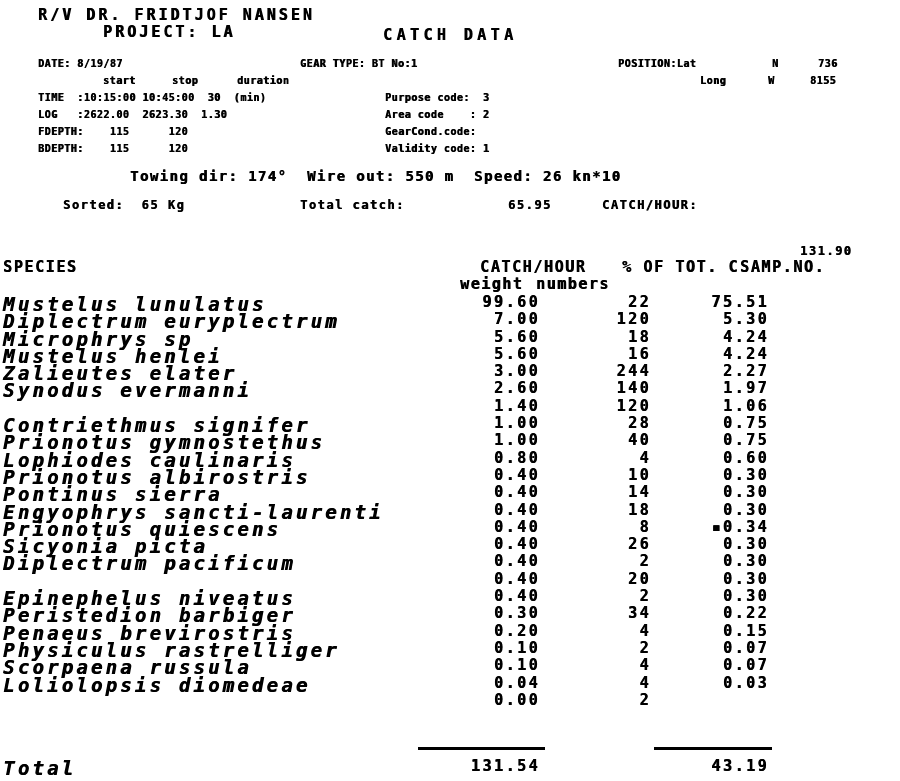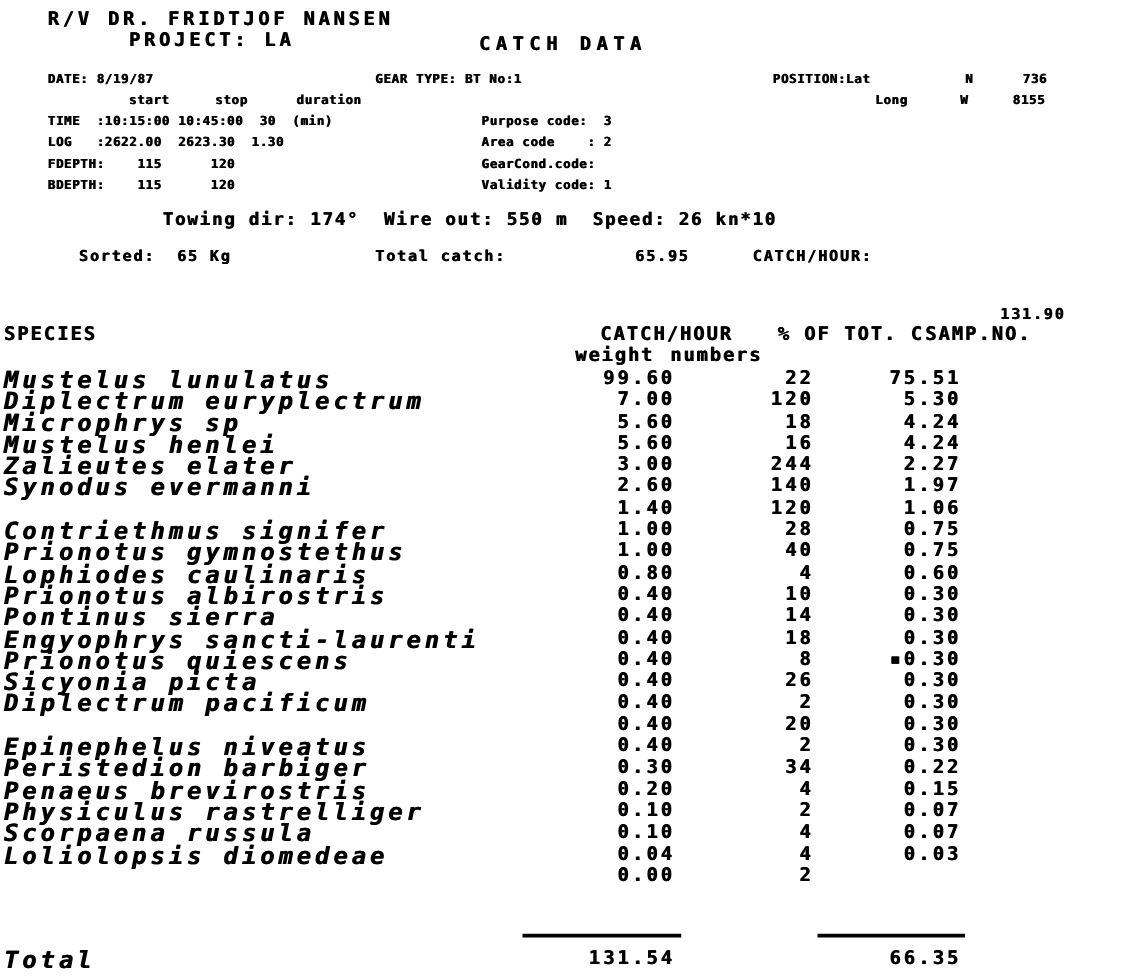--- a/index.html
+++ b/index.html
@@ -162,21 +162,21 @@
     <div class="cell c-species species">Engyophrys sancti-laurenti</div>
     <div class="cell c-weight num">0.40</div>
     <div class="cell c-numbers num">18</div>
     <div class="cell c-pct num">0.30</div>
     <div class="cell c-samp num"></div>
   </div>
     <div class="trow">
     <div class="cell c-species species">Prionotus quiescens</div>
     <div class="cell c-weight num">0.40</div>
     <div class="cell c-numbers num">8</div>
-    <div class="cell c-pct num">▪0.30</div>
+    <div class="cell c-pct num">▪0.34</div>
     <div class="cell c-samp num"></div>
   </div>
     <div class="trow">
     <div class="cell c-species species">Sicyonia picta</div>
     <div class="cell c-weight num">0.40</div>
     <div class="cell c-numbers num">26</div>
     <div class="cell c-pct num">0.30</div>
     <div class="cell c-samp num"></div>
   </div>
     <div class="trow">
@@ -240,13 +240,13 @@
     <div class="cell c-pct num"></div>
     <div class="cell c-samp num"></div>
   </div>
   </div>
 
 <div class="rule" style="left:418px;top:747px;width:127px;"></div>
 <div class="rule" style="left:654px;top:747px;width:118px;"></div>
 
 <div class="abs species" style="left:3px;top:757px;">Total</div>
 <div class="abs num" style="left:420px;top:757px;width:120px;">131.54</div>
-<div class="abs num" style="left:620px;top:757px;width:149px;">66.35</div>
+<div class="abs num" style="left:620px;top:757px;width:149px;">43.19</div>
 
 </body></html>

